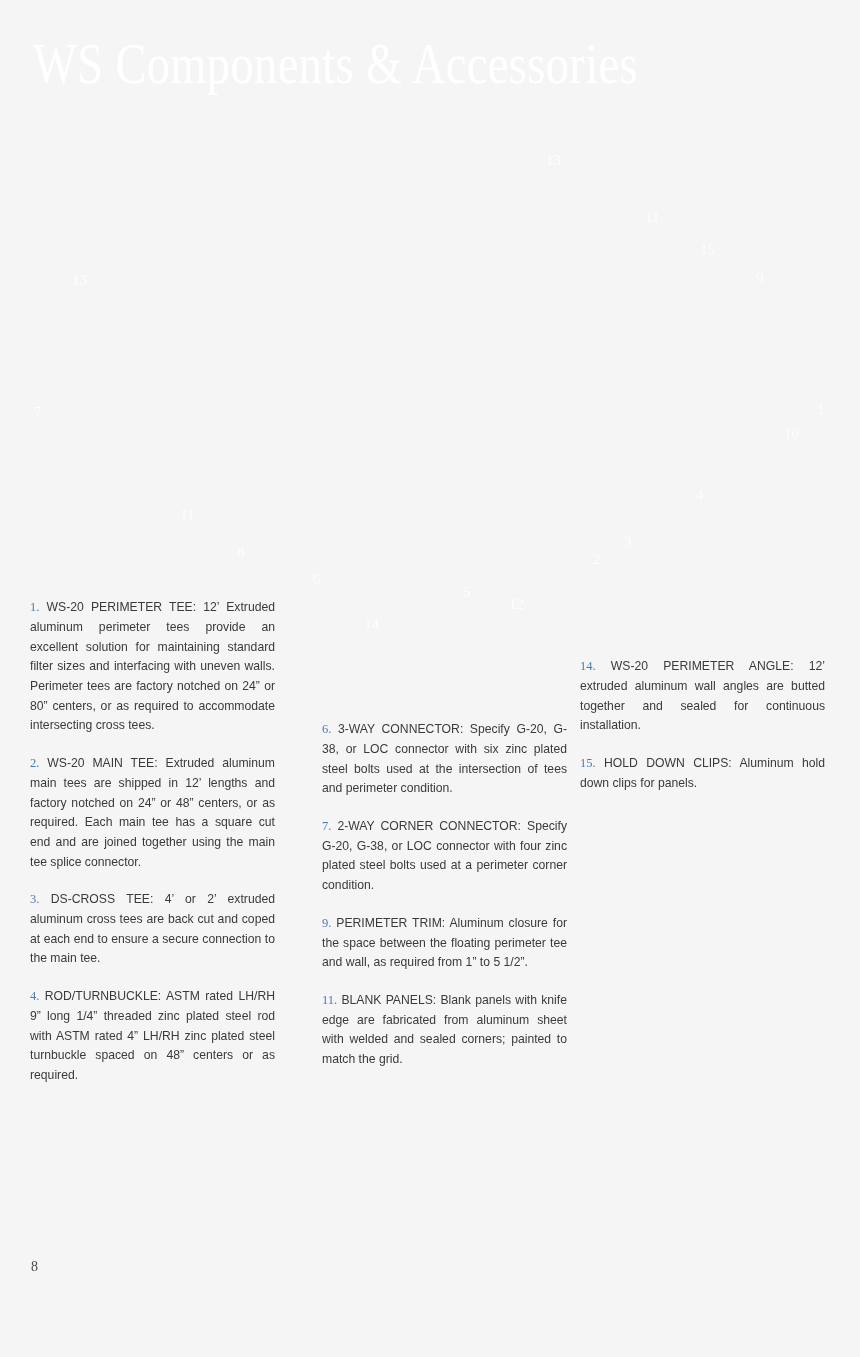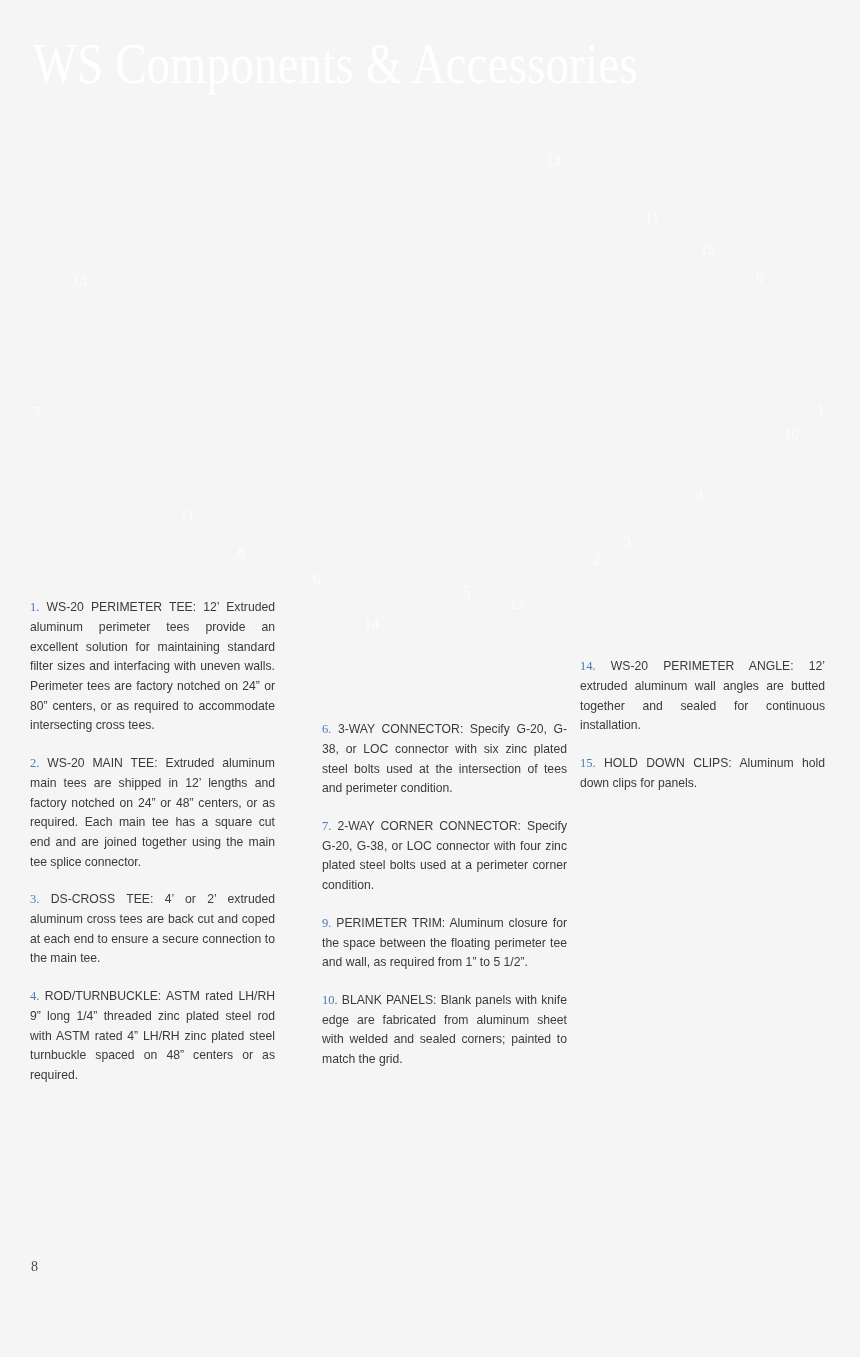--- a/index.html
+++ b/index.html
@@ -126,21 +126,21 @@
   <div class="column" id="column-1">
       <p class="item"><span class="item-num">1.</span> <span class="item-body">WS-20 PERIMETER TEE: 12’ Extruded aluminum perimeter tees provide an excellent solution for maintaining standard filter sizes and interfacing with uneven walls. Perimeter tees are factory notched on 24” or 80” centers, or as required to accommodate intersecting cross tees.</span></p>
       <p class="item"><span class="item-num">2.</span> <span class="item-body">WS-20 MAIN TEE: Extruded aluminum main tees are shipped in 12’ lengths and factory notched on 24” or 48” centers, or as required. Each main tee has a square cut end and are joined together using the main tee splice connector.</span></p>
       <p class="item"><span class="item-num">3.</span> <span class="item-body">DS-CROSS TEE: 4’ or 2’ extruded aluminum cross tees are back cut and coped at each end to ensure a secure connection to the main tee.</span></p>
       <p class="item"><span class="item-num">4.</span> <span class="item-body">ROD/TURNBUCKLE: ASTM rated LH/RH 9” long 1/4” threaded zinc plated steel rod with ASTM rated 4” LH/RH zinc plated steel turnbuckle spaced on 48” centers or as required.</span></p>
     </div>
   <div class="column" id="column-2">
       <p class="item"><span class="item-num">6.</span> <span class="item-body">3-WAY CONNECTOR: Specify G-20, G-38, or LOC connector with six zinc plated steel bolts used at the intersection of tees and perimeter condition.</span></p>
       <p class="item"><span class="item-num">7.</span> <span class="item-body">2-WAY CORNER CONNECTOR: Specify G-20, G-38, or LOC connector with four zinc plated steel bolts used at a perimeter corner condition.</span></p>
       <p class="item"><span class="item-num">9.</span> <span class="item-body">PERIMETER TRIM: Aluminum closure for the space between the floating perimeter tee and wall, as required from 1” to 5 1/2”.</span></p>
-      <p class="item"><span class="item-num">10.</span> <span class="item-body">BLANK PANELS: Blank panels with knife edge are fabricated from aluminum sheet with welded and sealed corners; painted to match the grid.</span></p>
+      <p class="item"><span class="item-num">11.</span> <span class="item-body">BLANK PANELS: Blank panels with knife edge are fabricated from aluminum sheet with welded and sealed corners; painted to match the grid.</span></p>
     </div>
   <div class="column" id="column-3">
       <p class="item"><span class="item-num">14.</span> <span class="item-body">WS-20 PERIMETER ANGLE: 12’ extruded aluminum wall angles are butted together and sealed for continuous installation.</span></p>
       <p class="item"><span class="item-num">15.</span> <span class="item-body">HOLD DOWN CLIPS: Aluminum hold down clips for panels.</span></p>
     </div>
 </div>
 
 <div id="page-number">8</div>
 
 </body></html>

